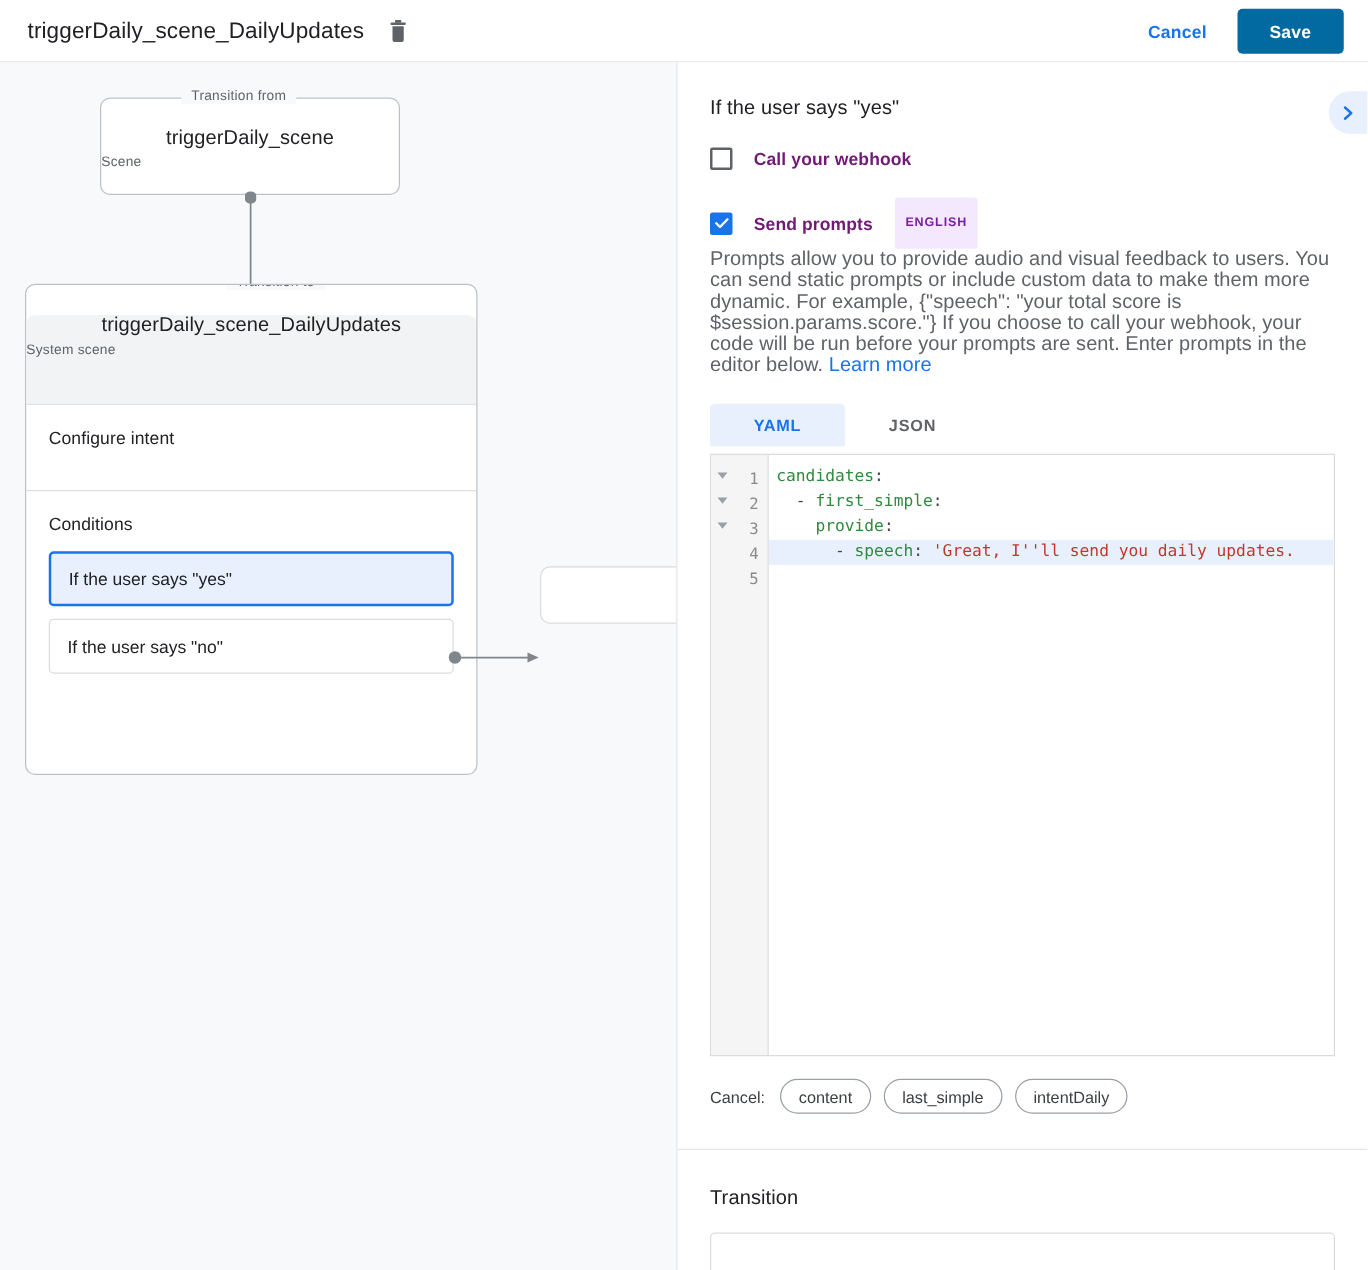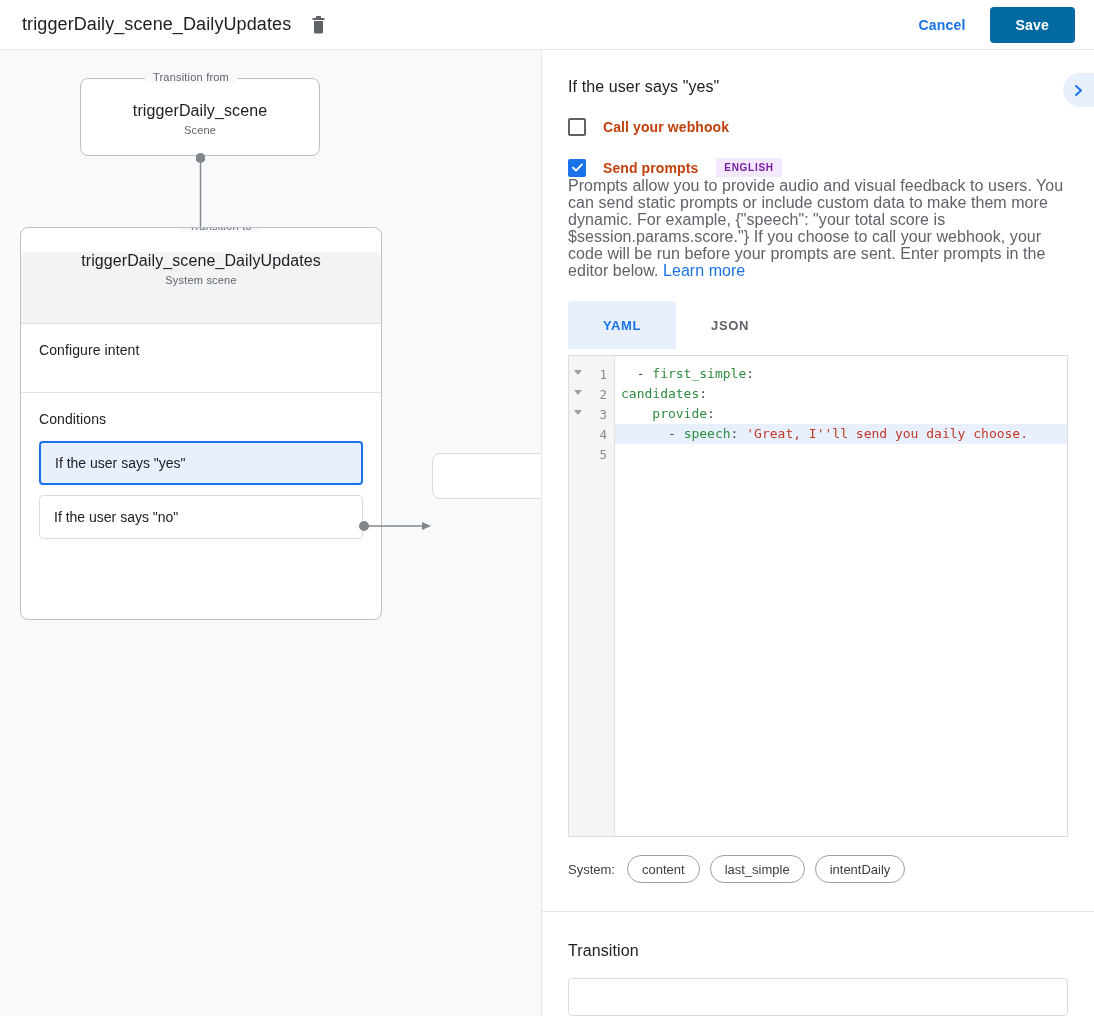--- a/index.html
+++ b/index.html
@@ -97,21 +97,20 @@
   }
   .node-from .group-legend { left: 64px; }
   .node-title {
     text-align: center;
     font-size: 16px;
     color: #202124;
     margin-top: 23px;
     letter-spacing: .1px;
   }
   .node-sub {
-    text-align: center;
     font-size: 11px;
     color: #5f6368;
     margin-top: 4px;
     letter-spacing: .2px;
   }
 
   
   .connector-v { position: absolute; left: 196px; top: 103px; width: 9px; height: 112px; }
 
   
@@ -218,47 +217,47 @@
   }
   .checkbox.checked {
     border-color: #1a73e8;
     background: #1a73e8;
     display: flex; align-items: center; justify-content: center;
   }
   .check-label {
     margin-left: 17px;
     font-size: 14px;
     font-weight: bold;
-    color: #c2410c;
+    color: #701a75;
     letter-spacing: .1px;
   }
   .lang-badge {
     margin-left: 18px;
     background: #f3e8fd;
     color: #7b1fa2;
     font-size: 10px;
     font-weight: bold;
     letter-spacing: .7px;
-    padding: 4px 8px;
+    padding: 15px 8px;
     border-radius: 2px;
   }
   .help-text {
     margin-top: 0;
     font-size: 16px;
     line-height: 17px;
     color: #5f6368;
     max-width: 512px;
     letter-spacing: .05px;
   }
   .help-link { color: #1a73e8; cursor: pointer; text-decoration: none; }
 
   
   .tabs { display: flex; margin-top: 22px; }
   .tab {
-    width: 108px; height: 48px;
+    width: 108px; height: 34px;
     display: flex; align-items: center; justify-content: center;
     font-size: 13px;
     font-weight: bold;
     letter-spacing: .6px;
     color: #5f6368;
     cursor: pointer;
     border-radius: 4px 4px 0 0;
   }
   .tab.active { background: #e8f0fe; color: #1a73e8; }
 
@@ -469,30 +468,30 @@
             <span>3</span>
           </div>
           <div class="gutter-row">
             <span>4</span>
           </div>
           <div class="gutter-row">
             <span>5</span>
           </div>
         </div>
       <div class="code" id="codearea">
+          <div class="code-row"><span class="tok-plain"></span><span class="tok-key">candidates</span><span class="tok-punct">:</span></div>
           <div class="code-row"><span class="tok-plain">&nbsp;&nbsp;</span><span class="tok-plain">- </span><span class="tok-key">first_simple</span><span class="tok-punct">:</span></div>
-          <div class="code-row"><span class="tok-plain"></span><span class="tok-key">candidates</span><span class="tok-punct">:</span></div>
           <div class="code-row"><span class="tok-plain">&nbsp;&nbsp;&nbsp;&nbsp;</span><span class="tok-key">provide</span><span class="tok-punct">:</span></div>
-          <div class="code-row hl"><span class="tok-plain">&nbsp;&nbsp;&nbsp;&nbsp;&nbsp;&nbsp;</span><span class="tok-plain">- </span><span class="tok-key">speech</span><span class="tok-punct">:</span><span class="tok-str"> 'Great, I''ll send you daily choose.</span></div>
+          <div class="code-row hl"><span class="tok-plain">&nbsp;&nbsp;&nbsp;&nbsp;&nbsp;&nbsp;</span><span class="tok-plain">- </span><span class="tok-key">speech</span><span class="tok-punct">:</span><span class="tok-str"> 'Great, I''ll send you daily updates.</span></div>
           <div class="code-row"><span class="tok-plain"></span></div>
         </div>
     </div>
 
     <div class="insert-row">
-      <div class="insert-label">System:</div>
+      <div class="insert-label">Cancel:</div>
       <div class="chip">content</div>
       <div class="chip">last_simple</div>
       <div class="chip">intentDaily</div>
     </div>
   </div>
 
   <div class="panel-divider"></div>
 
   <div class="panel-section">
     <div class="transition-title">Transition</div>

